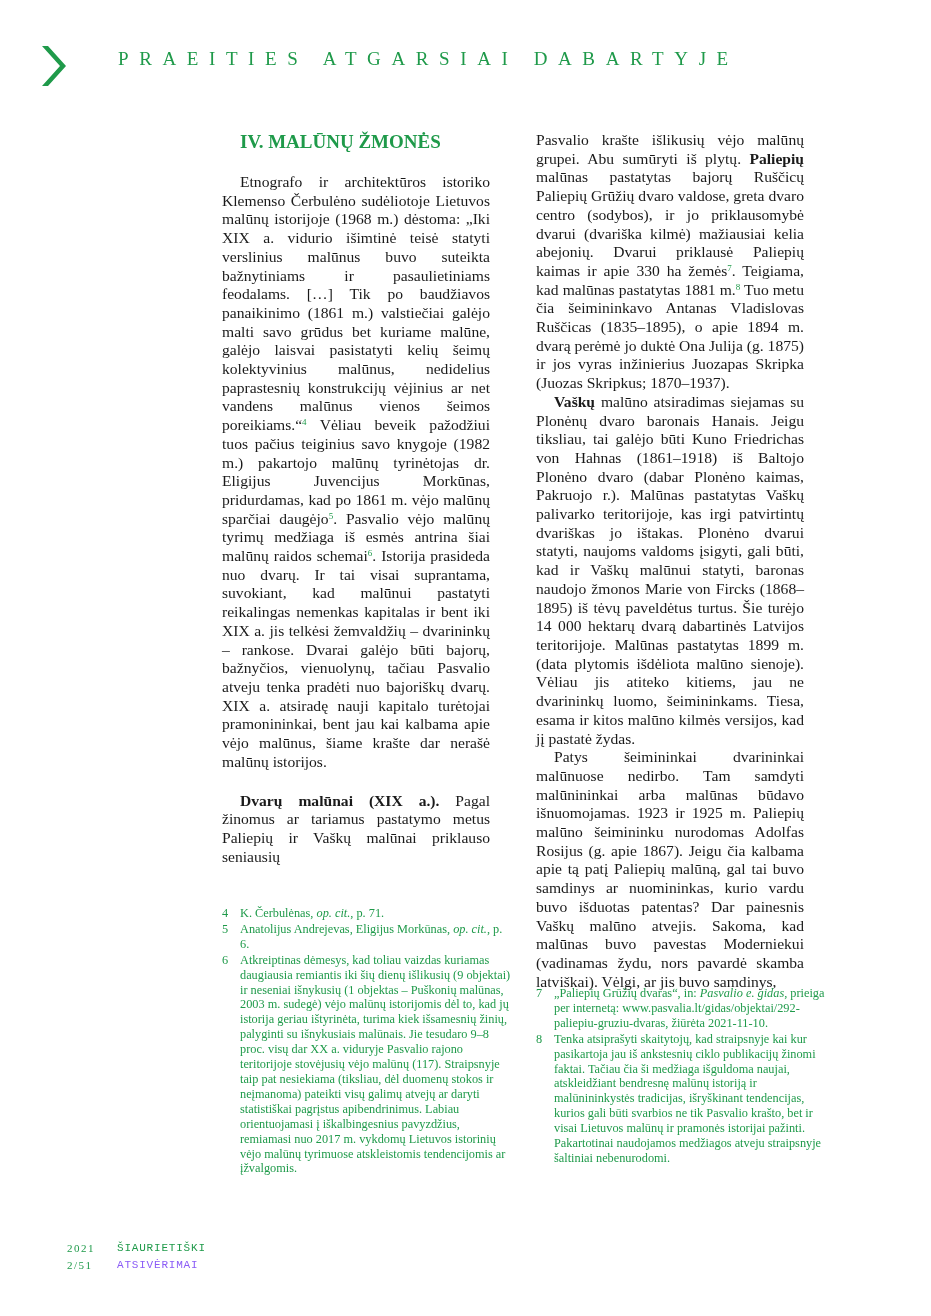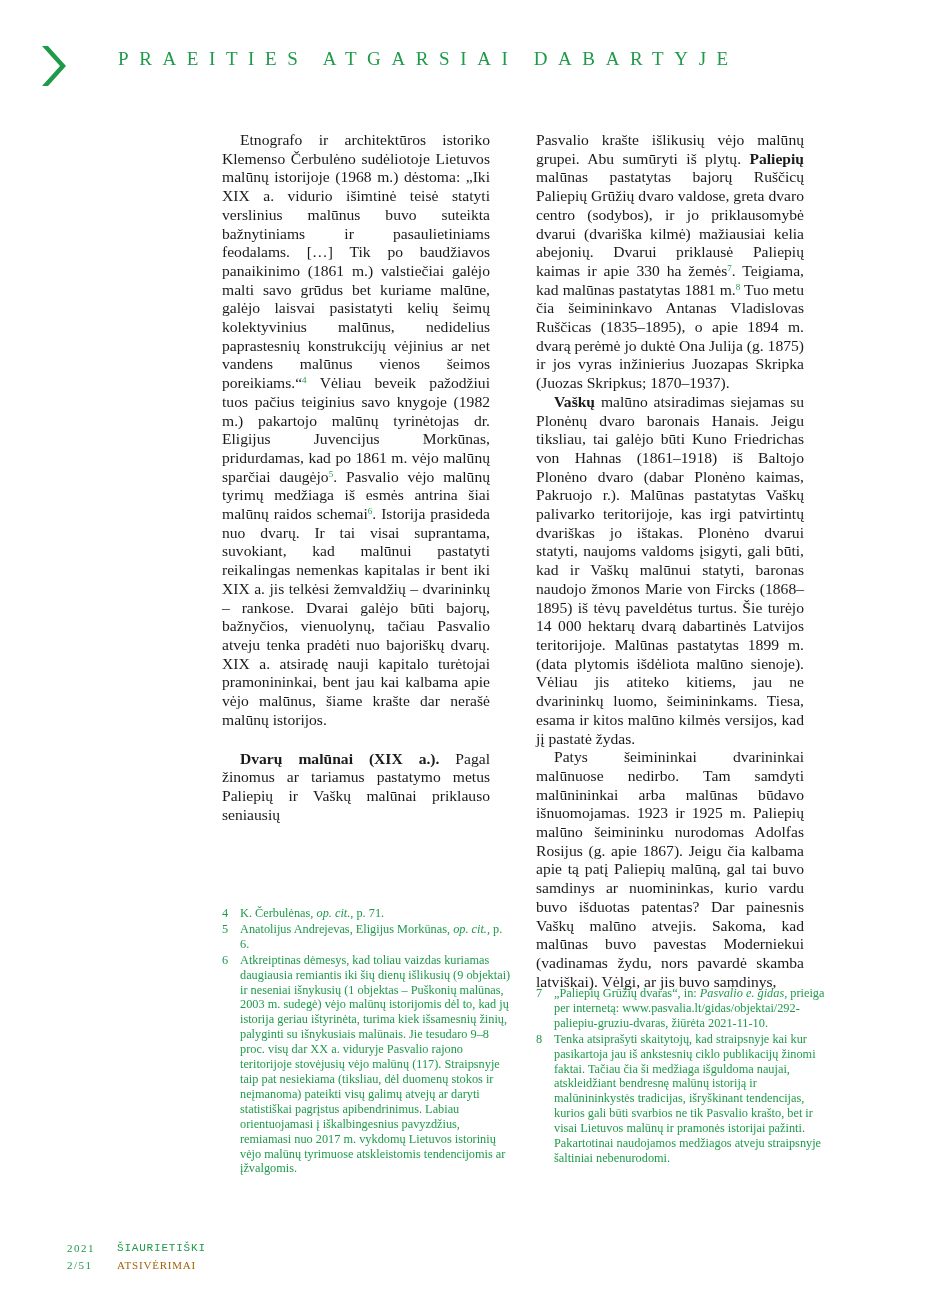--- a/index.html
+++ b/index.html
@@ -30,32 +30,33 @@
   #footnotes-right { left: 536px; top: 986px; }
   .fn-item { display: flex; margin-bottom: 1px; }
   .fn-num { width: 18px; flex: 0 0 18px; }
   .fn-text { flex: 1; }
 
   #footer { position: absolute; left: 67px; top: 1240px; font-family: "Liberation Serif", serif;
             font-size: 11px; line-height: 17px; }
   #footer .row { display: flex; }
   #footer .issue { width: 50px; color: #1f9a4a; letter-spacing: 1.5px; }
   #footer .journal-1 { color: #1f9a4a; letter-spacing: 0.8px; font-family: Liberation Mono, monospace; }
-  #footer .journal-2 { color: #a16207; letter-spacing: 0.8px; }
+  #footer .journal-2 { color: #8b5cf6; letter-spacing: 0.8px; font-family: Liberation Mono, monospace; }
 </style>
 </head>
 <body>
 
 <svg id="logo" viewBox="0 0 28 44">
   <polygon points="2,2 8,2 26,22 8,42 2,42 20,22" fill="#1f9a4a"></polygon>
   <polygon points="3,12 7,12 15,22 7,32 3,32 11,22" fill="#ffffff"></polygon>
 </svg>
 <div id="running-head">PRAEITIES ATGARSIAI DABARTYJE</div>
 
 <div class="col" id="col-left">
+  <h2 id="section-title">IV. MALŪNŲ ŽMONĖS</h2>
   <p class="para">
     <span>Etnografo ir architektūros istoriko Klemenso Čerbulėno sudėliotoje Lietuvos malūnų istorijoje (1968 m.) dėstoma: „Iki XIX a. vidurio išimtinė teisė statyti verslinius malūnus buvo suteikta bažnytiniams ir pasaulietiniams feodalams. […] Tik po baudžiavos panaikinimo (1861 m.) valstiečiai galėjo malti savo grūdus bet kuriame malūne, galėjo laisvai pasistatyti kelių šeimų kolektyvinius malūnus, nedidelius paprastesnių konstrukcijų vėjinius ar net vandens malūnus vienos šeimos poreikiams.“</span><sup class="fn">4</sup><span> Vėliau beveik pažodžiui tuos pačius teiginius savo knygoje (1982 m.) pakartojo malūnų tyrinėtojas dr. Eligijus Juvencijus Morkūnas, pridurdamas, kad po 1861 m. vėjo malūnų sparčiai daugėjo</span><sup class="fn">5</sup><span>. Pasvalio vėjo malūnų tyrimų medžiaga iš esmės antrina šiai malūnų raidos schemai</span><sup class="fn">6</sup><span>. Istorija prasideda nuo dvarų. Ir tai visai suprantama, suvokiant, kad malūnui pastatyti reikalingas nemenkas kapitalas ir bent iki XIX a. jis telkėsi žemvaldžių – dvarininkų – rankose. Dvarai galėjo būti bajorų, bažnyčios, vienuolynų, tačiau Pasvalio atveju tenka pradėti nuo bajoriškų dvarų. XIX a. atsiradę nauji kapitalo turėtojai pramonininkai, bent jau kai kalbama apie vėjo malūnus, šiame krašte dar nerašė malūnų istorijos.</span>
   </p>
   <div class="gap"></div>
   <p class="para">
     <b>Dvarų malūnai (XIX a.).</b><span> Pagal žinomus ar tariamus pastatymo metus Paliepių ir Vaškų malūnai priklauso seniausių</span>
   </p>
 </div>
 
 <div class="col" id="col-right">

